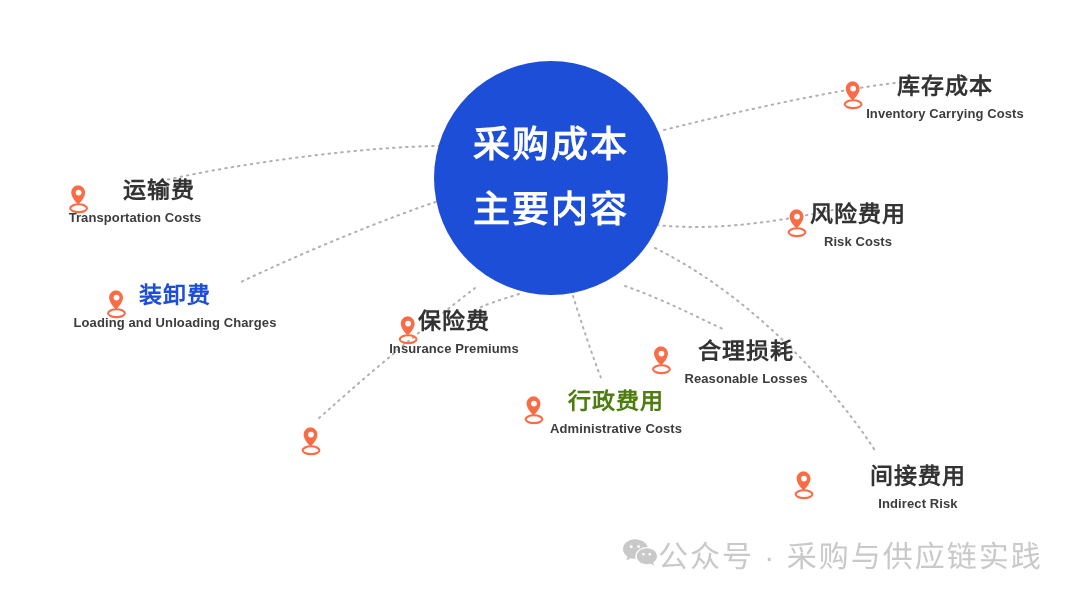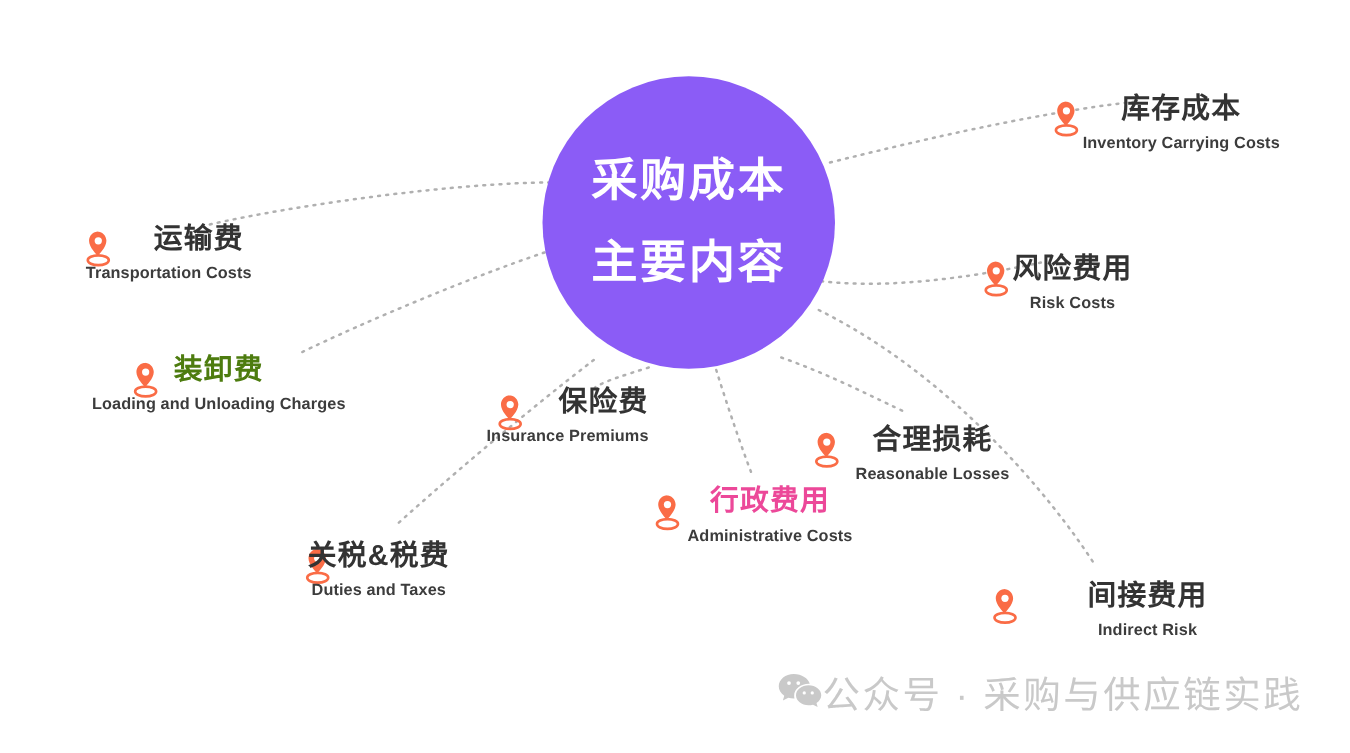--- a/index.html
+++ b/index.html
@@ -113,21 +113,21 @@
         <path d="M 440,146 C 370,146 240,163 166,180"></path>
         <path d="M 448,198 C 390,216 290,258 239,283"></path>
         <path d="M 475,288 C 420,330 350,390 317,420"></path>
         <path d="M 519,294 C 500,300 483,305 476,310"></path>
         <path d="M 573,296 C 582,325 594,360 601,378"></path>
         <path d="M 625,286 C 665,300 703,320 725,330"></path>
         <path d="M 655,248 C 760,300 840,396 876,452"></path>
       </g>
   </svg>
 
-  <div class="hub" id="hub" style="width: 234px; height: 234px; left: 434px; top: 61px; background: #8b5cf6;">
+  <div class="hub" id="hub" style="width: 234px; height: 234px; left: 434px; top: 61px; background: #1d4ed8;">
     <div class="hub-line l1" style="color: rgb(255, 255, 255);">采购成本</div>
     <div class="hub-line l2" style="color: rgb(255, 255, 255);">主要内容</div>
   </div>
 
   <div id="nodes-layer">
       <div class="node" style="left: 932px; top: 68px;">
         <span class="pin"><svg width="26" height="30" viewBox="0 0 26 30" xmlns="http://www.w3.org/2000/svg" aria-hidden="true">
             <path d="M13 1.2c-4.1 0-7.4 3.3-7.4 7.4 0 5.2 6.3 11.4 6.6 11.7.2.2.5.2.7 0 .3-.3 6.6-6.5 6.6-11.7 0-4.1-3.4-7.4-7.5-7.4z" fill="#fa6c46"></path>
             <circle cx="13" cy="8.6" r="2.9" fill="#ffffff"></circle>
             <ellipse cx="13" cy="24.2" rx="8.4" ry="3.9" fill="none" stroke="#fa6c46" stroke-width="2.1"></ellipse>
@@ -159,54 +159,50 @@
           <div class="subtitle" style="color: rgb(60, 60, 60);">Transportation Costs</div>
         </div>
       </div>
       <div class="node" style="left: 218px; top: 277px;">
         <span class="pin"><svg width="26" height="30" viewBox="0 0 26 30" xmlns="http://www.w3.org/2000/svg" aria-hidden="true">
             <path d="M13 1.2c-4.1 0-7.4 3.3-7.4 7.4 0 5.2 6.3 11.4 6.6 11.7.2.2.5.2.7 0 .3-.3 6.6-6.5 6.6-11.7 0-4.1-3.4-7.4-7.5-7.4z" fill="#fa6c46"></path>
             <circle cx="13" cy="8.6" r="2.9" fill="#ffffff"></circle>
             <ellipse cx="13" cy="24.2" rx="8.4" ry="3.9" fill="none" stroke="#fa6c46" stroke-width="2.1"></ellipse>
           </svg></span>
         <div class="textwrap" style="transform: translateX(-56px);">
-          <div class="title" style="color: #4d7c0f;">装卸费</div>
+          <div class="title" style="color: #1d4ed8;">装卸费</div>
           <div class="subtitle" style="color: rgb(60, 60, 60);">Loading and Unloading Charges</div>
         </div>
       </div>
       <div class="node" style="left: 311px; top: 426px;">
         <span class="pin"><svg width="26" height="30" viewBox="0 0 26 30" xmlns="http://www.w3.org/2000/svg" aria-hidden="true">
             <path d="M13 1.2c-4.1 0-7.4 3.3-7.4 7.4 0 5.2 6.3 11.4 6.6 11.7.2.2.5.2.7 0 .3-.3 6.6-6.5 6.6-11.7 0-4.1-3.4-7.4-7.5-7.4z" fill="#fa6c46"></path>
             <circle cx="13" cy="8.6" r="2.9" fill="#ffffff"></circle>
             <ellipse cx="13" cy="24.2" rx="8.4" ry="3.9" fill="none" stroke="#fa6c46" stroke-width="2.1"></ellipse>
           </svg></span>
-        <div class="textwrap" style="transform: translateX(-21px);">
-          <div class="title" style="color: rgb(51, 51, 51);">关税&amp;税费</div>
-          <div class="subtitle" style="color: rgb(60, 60, 60);">Duties and Taxes</div>
-        </div>
       </div>
       <div class="node" style="left: 473px; top: 303px;">
         <span class="pin"><svg width="26" height="30" viewBox="0 0 26 30" xmlns="http://www.w3.org/2000/svg" aria-hidden="true">
             <path d="M13 1.2c-4.1 0-7.4 3.3-7.4 7.4 0 5.2 6.3 11.4 6.6 11.7.2.2.5.2.7 0 .3-.3 6.6-6.5 6.6-11.7 0-4.1-3.4-7.4-7.5-7.4z" fill="#fa6c46"></path>
             <circle cx="13" cy="8.6" r="2.9" fill="#ffffff"></circle>
             <ellipse cx="13" cy="24.2" rx="8.4" ry="3.9" fill="none" stroke="#fa6c46" stroke-width="2.1"></ellipse>
           </svg></span>
-        <div class="textwrap" style="transform: translateX(-32px); align-items: flex-end;">
+        <div class="textwrap" style="transform: translateX(-32px);">
           <div class="title" style="color: rgb(51, 51, 51);">保险费</div>
           <div class="subtitle" style="color: rgb(60, 60, 60);">Insurance Premiums</div>
         </div>
       </div>
       <div class="node" style="left: 600px; top: 383px;">
         <span class="pin"><svg width="26" height="30" viewBox="0 0 26 30" xmlns="http://www.w3.org/2000/svg" aria-hidden="true">
             <path d="M13 1.2c-4.1 0-7.4 3.3-7.4 7.4 0 5.2 6.3 11.4 6.6 11.7.2.2.5.2.7 0 .3-.3 6.6-6.5 6.6-11.7 0-4.1-3.4-7.4-7.5-7.4z" fill="#fa6c46"></path>
             <circle cx="13" cy="8.6" r="2.9" fill="#ffffff"></circle>
             <ellipse cx="13" cy="24.2" rx="8.4" ry="3.9" fill="none" stroke="#fa6c46" stroke-width="2.1"></ellipse>
           </svg></span>
         <div class="textwrap" style="transform: translateX(3px);">
-          <div class="title" style="color: #ec4899; font-family: Liberation Serif, serif;">行政费用</div>
+          <div class="title" style="color: #4d7c0f;">行政费用</div>
           <div class="subtitle" style="color: rgb(60, 60, 60);">Administrative Costs</div>
         </div>
       </div>
       <div class="node" style="left: 723px; top: 333px;">
         <span class="pin"><svg width="26" height="30" viewBox="0 0 26 30" xmlns="http://www.w3.org/2000/svg" aria-hidden="true">
             <path d="M13 1.2c-4.1 0-7.4 3.3-7.4 7.4 0 5.2 6.3 11.4 6.6 11.7.2.2.5.2.7 0 .3-.3 6.6-6.5 6.6-11.7 0-4.1-3.4-7.4-7.5-7.4z" fill="#fa6c46"></path>
             <circle cx="13" cy="8.6" r="2.9" fill="#ffffff"></circle>
             <ellipse cx="13" cy="24.2" rx="8.4" ry="3.9" fill="none" stroke="#fa6c46" stroke-width="2.1"></ellipse>
           </svg></span>
         <div class="textwrap" style="transform: translateX(10px);">

